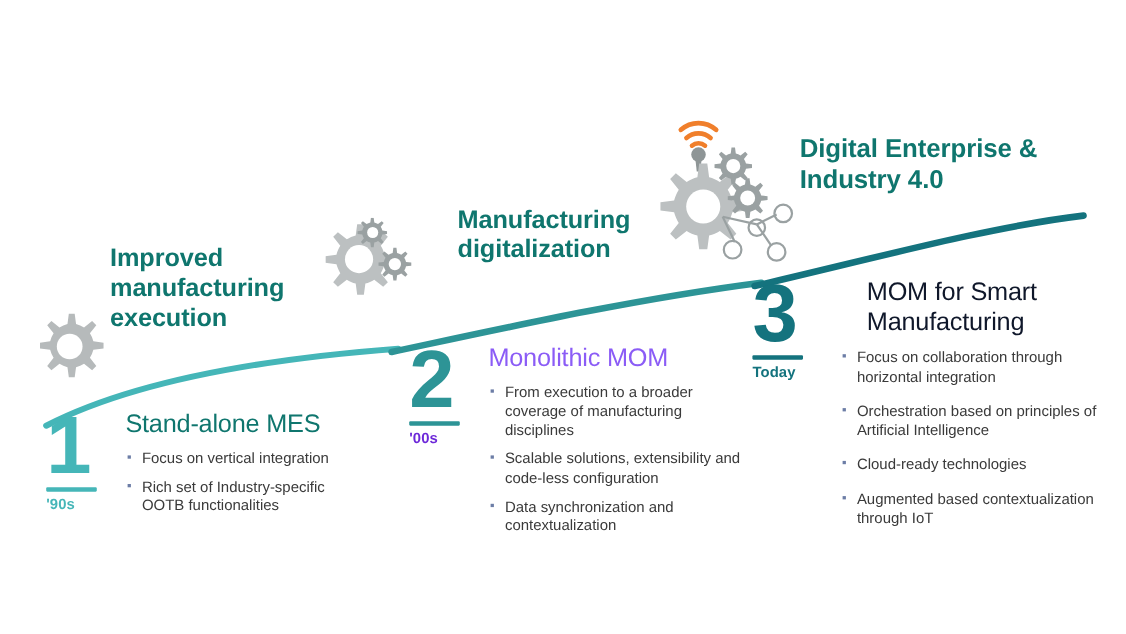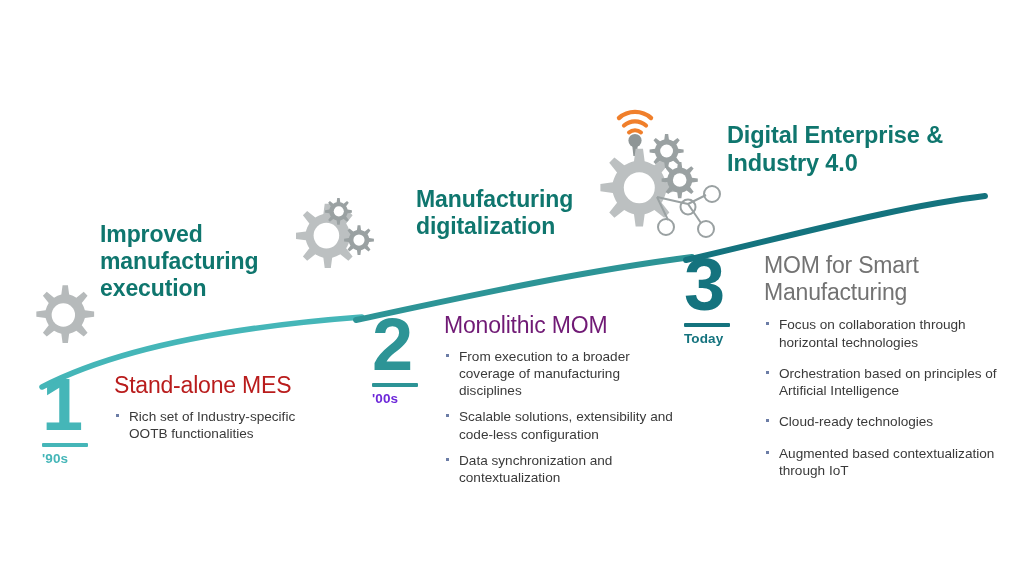--- a/index.html
+++ b/index.html
@@ -124,33 +124,33 @@
     top: 6px;
     width: 3px;
     height: 3px;
     background: #6C7DA6;
   }
 
   
   .stage-1 .bignum   { color: #45B6B8; }
   .stage-1 .num-rule { background: #45B6B8; }
   .stage-1 .era      { color: #45B6B8; }
-  .stage-1 .stage-title { color: #b91c1c; }
+  .stage-1 .stage-title { color: #0f766e; }
   .stage-1 .textcol  { width: 215px; }
 
   .stage-2 .bignum   { color: #2D9496; }
   .stage-2 .num-rule { background: #2D9496; }
   .stage-2 .era      { color: #6d28d9; }
-  .stage-2 .stage-title { color: #701a75; }
+  .stage-2 .stage-title { color: #8b5cf6; }
   .stage-2 .textcol  { width: 232px; }
 
   .stage-3 .bignum   { color: #14737E; }
   .stage-3 .num-rule { background: #14737E; }
   .stage-3 .era      { color: #14737E; }
-  .stage-3 .stage-title { color: #737373; }
+  .stage-3 .stage-title { color: #0f172a; margin-left: 24px; }
   .stage-3 .textcol  { width: 252px; }
 
   .stage-3 .stage-title { margin-bottom: 11px; }
   .stage-3 ul.bullets li { margin-bottom: 14px; }
 
   
   .icon-cluster { position: absolute; }
   .cluster-1 { left: 22px;  top: 276px; }
   .cluster-2 { left: 296px; top: 198px; }
   .cluster-3 { left: 600px; top: 96px; }
@@ -299,20 +299,21 @@
   <div class="stage-block stage-1">
     <div class="stage-inner">
       <div class="numcol">
         <div class="bignum">1</div>
         <div class="num-rule"></div>
         <div class="era">'90s</div>
       </div>
       <div class="textcol">
         <div class="stage-title">Stand-alone MES</div>
         <ul class="bullets">
+          <li>Focus on vertical integration</li>
           <li>Rich set of Industry-specific OOTB functionalities</li>
         </ul>
       </div>
     </div>
   </div>
 
   <div class="stage-block stage-2">
     <div class="stage-inner">
       <div class="numcol">
         <div class="bignum">2</div>
@@ -333,21 +334,21 @@
   <div class="stage-block stage-3">
     <div class="stage-inner">
       <div class="numcol">
         <div class="bignum">3</div>
         <div class="num-rule"></div>
         <div class="era">Today</div>
       </div>
       <div class="textcol">
         <div class="stage-title">MOM for Smart Manufacturing</div>
         <ul class="bullets">
-          <li>Focus on collaboration through horizontal technologies</li>
+          <li>Focus on collaboration through horizontal integration</li>
           <li>Orchestration based on principles of Artificial Intelligence</li>
           <li>Cloud-ready technologies</li>
           <li>Augmented based contextualization through IoT</li>
         </ul>
       </div>
     </div>
   </div>
 
 </div>
 

